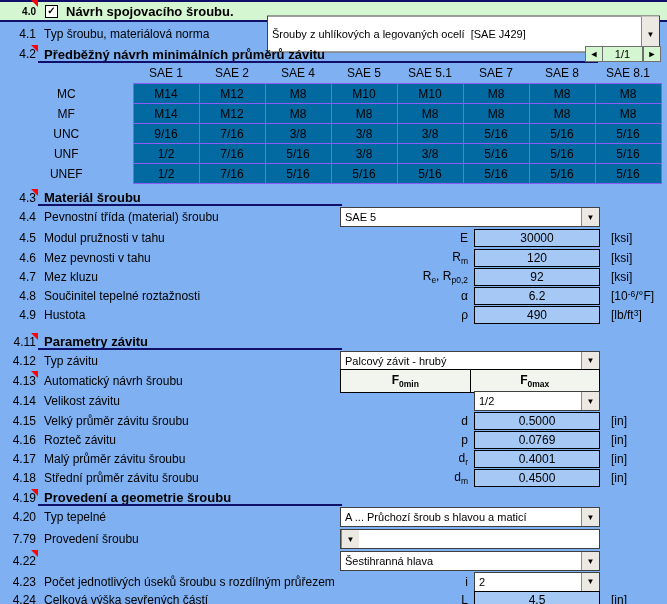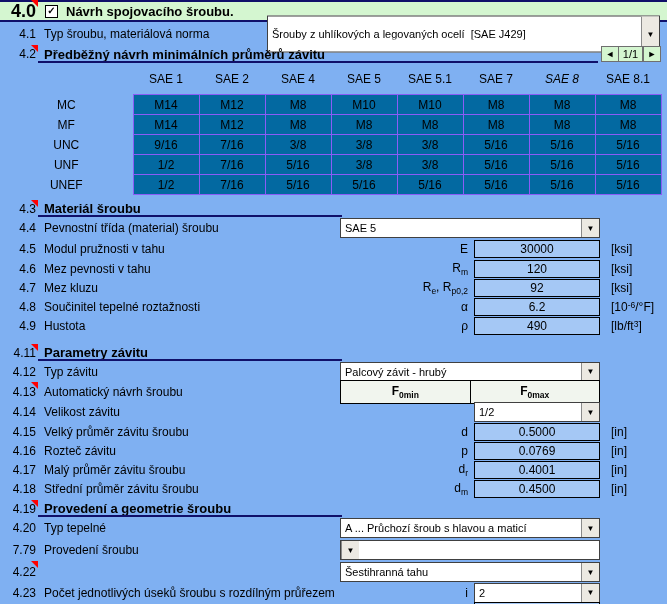--- a/index.html
+++ b/index.html
@@ -12,21 +12,21 @@
   .h17{height:17px}.h18{height:18px}.h19{height:19px}.h20{height:20px}
   .h21{height:21px}.h22{height:22px}.h23{height:23px}
   .num{flex:none; width:36px; text-align:right; white-space:nowrap;}
   .lbl{margin-left:8px; white-space:nowrap;}
   .gray{color:#8f9cab;}
   .secttl{font-weight:bold; font-size:13px;}
   .secline{position:absolute; left:38px; bottom:0; width:304px; border-bottom:2px solid #10106a;}
   .secline.wide{width:560px;}
   
   .hdr40{background:#d4f6d0; border-top:2px solid #10106a; border-bottom:2px solid #10106a; height:22px; box-sizing:border-box;}
-  .hdr40 .num{font-weight:bold; font-size:18px;}
+  .hdr40 .num{font-weight:bold; font-size:10px;}
   .cb{flex:none; width:11px; height:11px; margin-left:9px; background:#fff; border:1px solid #000;
       display:flex; align-items:center; justify-content:center;}
   .cbmark{font-size:10px; font-weight:bold; line-height:1;}
   .ttl40{margin-left:8px; font-weight:bold; font-size:13px; white-space:nowrap;}
   
   .tri{position:absolute; left:31px; top:0; width:0; height:0;
        border-top:7px solid #ff0000; border-left:7px solid transparent;}
   
   .dd{position:absolute; top:50%; transform:translateY(-50%); height:20px; box-sizing:border-box;
       background:#fff; border:1px solid #404040; display:flex; align-items:center;}
@@ -42,30 +42,30 @@
       text-align:center; line-height:16px;}
   .sym{position:absolute; left:330px; width:138px; text-align:right; white-space:nowrap;}
   .unit{position:absolute; left:611px; white-space:nowrap;text-align:center;}
   sub{font-size:8.5px; vertical-align:-3px;}
   sup{font-size:8.5px; vertical-align:3px;}
   
   .pager{position:absolute; right:6px; top:50%; transform:translateY(-50%); display:flex; height:16px;}
   .pbtn,.pnum{background:#d4f6d0; border:1px solid #6f6f6f; box-sizing:border-box;
       display:flex; align-items:center; justify-content:center;}
   .pbtn{width:18px; font-size:9px; cursor:default;}
-  .pnum{width:25px; margin-left:-1px; font-size:11px;}
+  .pnum{width:41px; margin-left:-1px; font-size:11px;}
   
   .fbtns{position:absolute; left:340px; width:260px; height:24px; top:50%; transform:translateY(-50%); display:flex;justify-content:space-between;}
   .fbtn{flex:1; background:#f1f5ee; border:1px solid #000; box-sizing:border-box; margin-left:-1px;
       display:flex; align-items:center; justify-content:center; font-weight:bold; font-size:12px;}
   .fbtn:first-child{margin-left:0;}
   .fbtn sub{font-weight:bold;}
   
   .ptable{border-collapse:collapse; table-layout:fixed; margin:0;}
-  .ptable th{font-weight:normal; font-size:12px; height:31px; padding:0; text-align:center;}
+  .ptable th{font-weight:normal; font-size:12px; height:20px; padding:0; text-align:center;}
   .ptable td{height:19px; padding:0; text-align:center; font-size:12px;}
   .ptable td.cell{background:#0369a1; border:1px solid #8b5cf6;}
   .ptable td.rowlabel{border:none;}
   .mt5{margin-top:5px}.mt8{margin-top:8px}.mt2{margin-top:2px}
 </style>
 </head>
 <body>
 
 <div class="app">
 
@@ -111,21 +111,21 @@
       </colgroup>
     <thead>
         <tr>
           <th></th>
           <th style="width: 66px;">SAE 1</th>
           <th style="width: 66px;">SAE 2</th>
           <th style="width: 66px;">SAE 4</th>
           <th style="width: 66px;">SAE 5</th>
           <th style="width: 66px;">SAE 5.1</th>
           <th style="width: 66px;">SAE 7</th>
-          <th style="width: 66px; font-style: italic;">SAE 8</th>
+          <th style="width: 66px;">SAE 8</th>
           <th style="width: 66px;">SAE 8.1</th>
         </tr>
       </thead>
       <tbody>
         <tr>
           <td class="rowlabel">MC</td>
           <td class="cell">M14</td>
           <td class="cell">M12</td>
           <td class="cell">M8</td>
           <td class="cell">M10</td>
@@ -339,21 +339,21 @@
       <span class="dd-arrow">
           <span>▼</span>
         </span>
     </span>
   </div>
 
   <div class="r h22">
     <span class="tri"></span>
     <span class="num">4.22</span>
     <span class="dd dd-std">
-      <span class="dd-text">Šestihranná tahu</span>
+      <span class="dd-text">Šestihranná hlava</span>
       <span class="dd-arrow">
           <span>▼</span>
         </span>
     </span>
   </div>
 
   <div class="r h19">
     <span class="num">4.23</span>
     <span class="lbl">Počet jednotlivých úseků šroubu s rozdílným průřezem</span>
     <span class="sym"><span>i</span></span>

